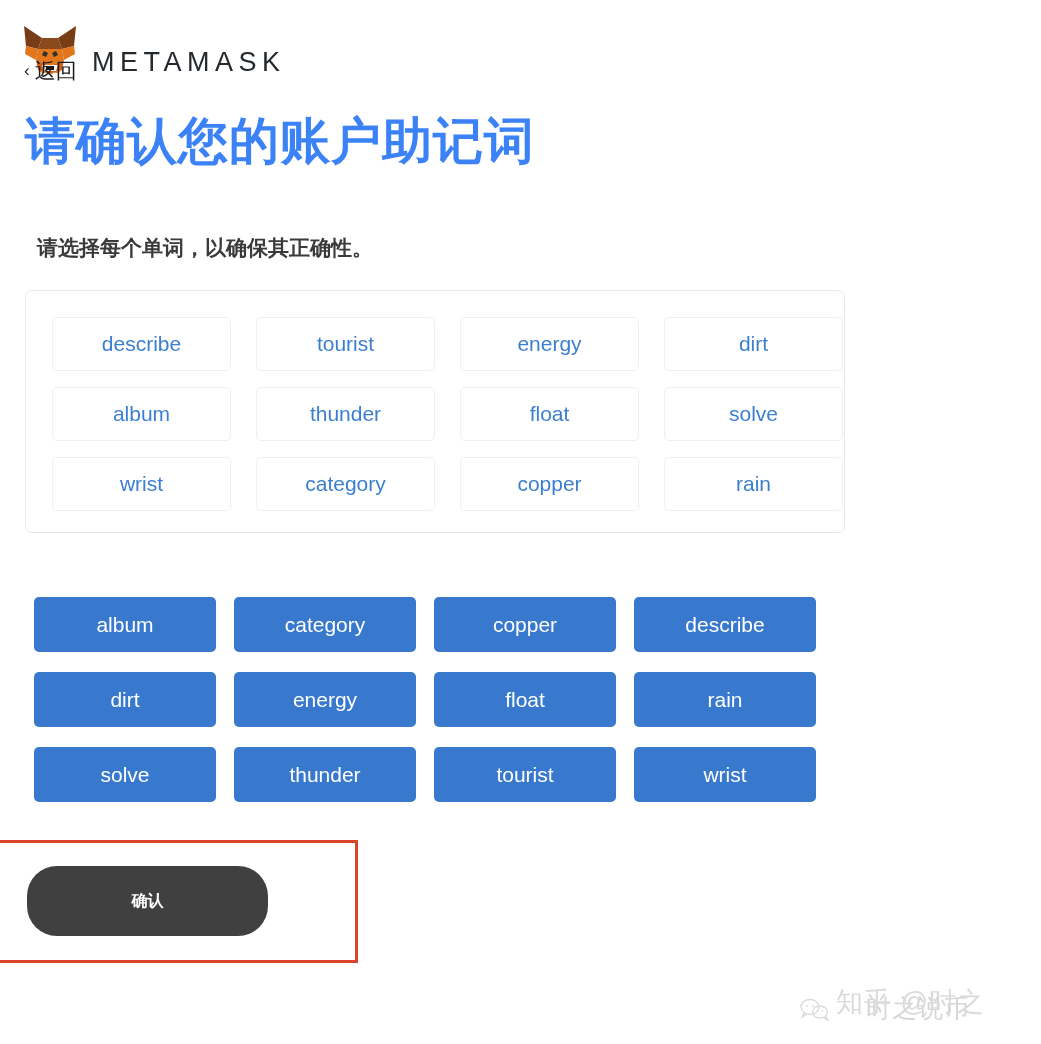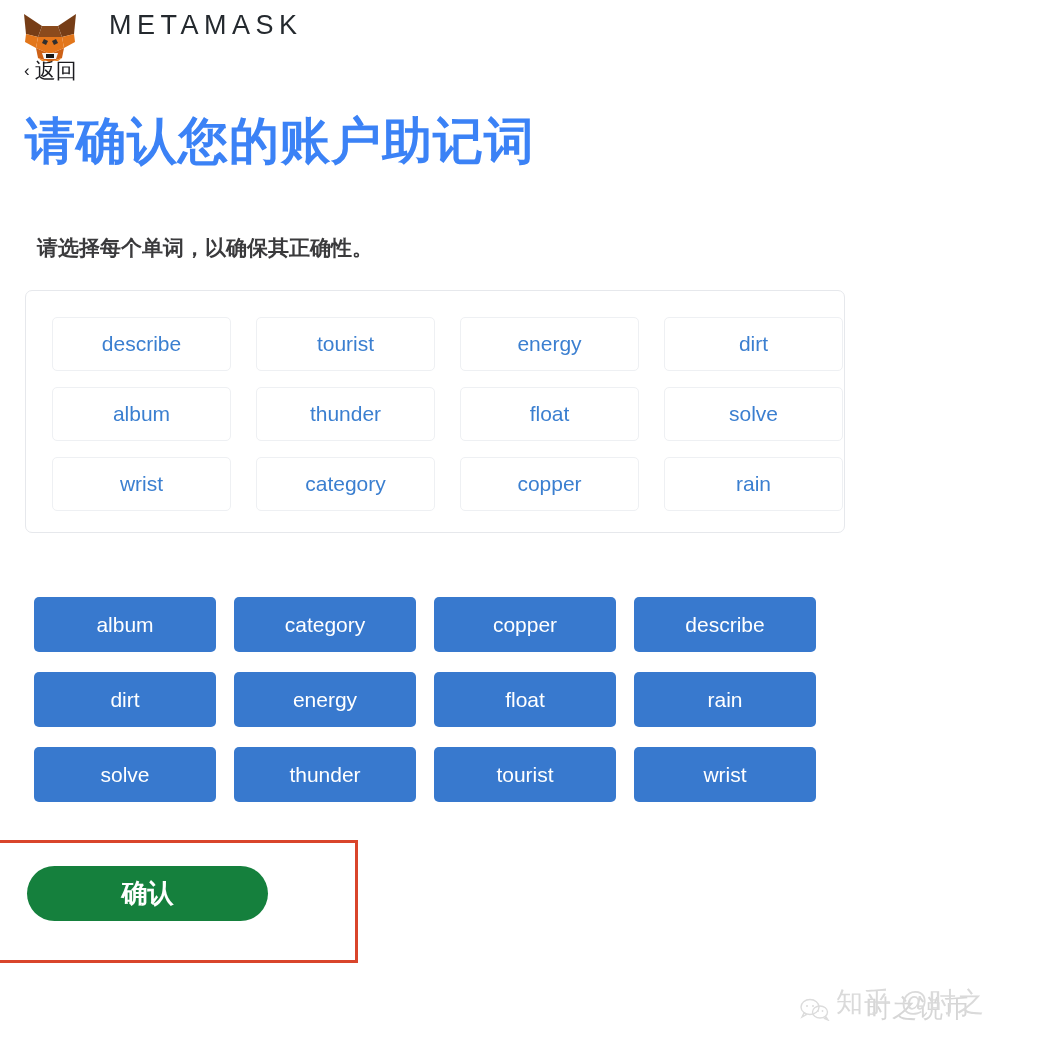--- a/index.html
+++ b/index.html
@@ -14,24 +14,24 @@
     color: #24292e;
     position: relative;
     overflow: hidden;
     -webkit-font-smoothing: antialiased;
   }
 
   
   .brand-row {
     position: absolute;
     left: 22px;
-    top: 12px;
-    display: flex;
-    align-items: flex-start;
-    gap: 31px;
+    top: 24px;
+    display: flex;
+    align-items: flex-end;
+    gap: 14px;
   }
   .fox-logo {
     width: 56px;
     height: 52px;
     display: block;
   }
   .brand-word {
     font-size: 27px;
     letter-spacing: 5.5px;
     font-weight: 500;
@@ -158,27 +158,27 @@
     box-sizing: border-box;
     border: 3px solid #d9452b;
     background: transparent;
     pointer-events: none;
   }
   .confirm-button {
     position: absolute;
     left: 27px;
     top: 866px;
     width: 241px;
-    height: 55px;
-    box-sizing: border-box;
-    background: #15803d;
+    height: 70px;
+    box-sizing: border-box;
+    background: #404040;
     border: none;
     border-radius: 30px;
     color: #ffffff;
-    font-size: 26px;
+    font-size: 16px;
     font-weight: 700;
     font-family: inherit;
     cursor: pointer;
     display: flex;
     align-items: center;
     justify-content: center;
     padding: 0;
   }
 
   

